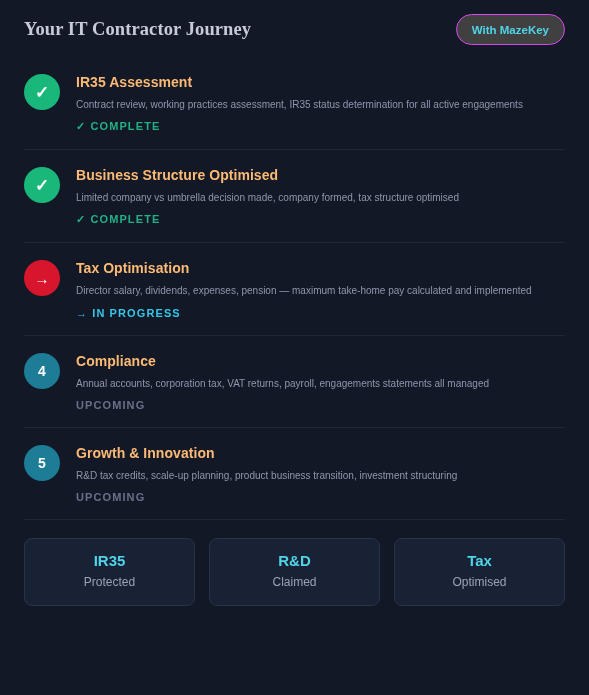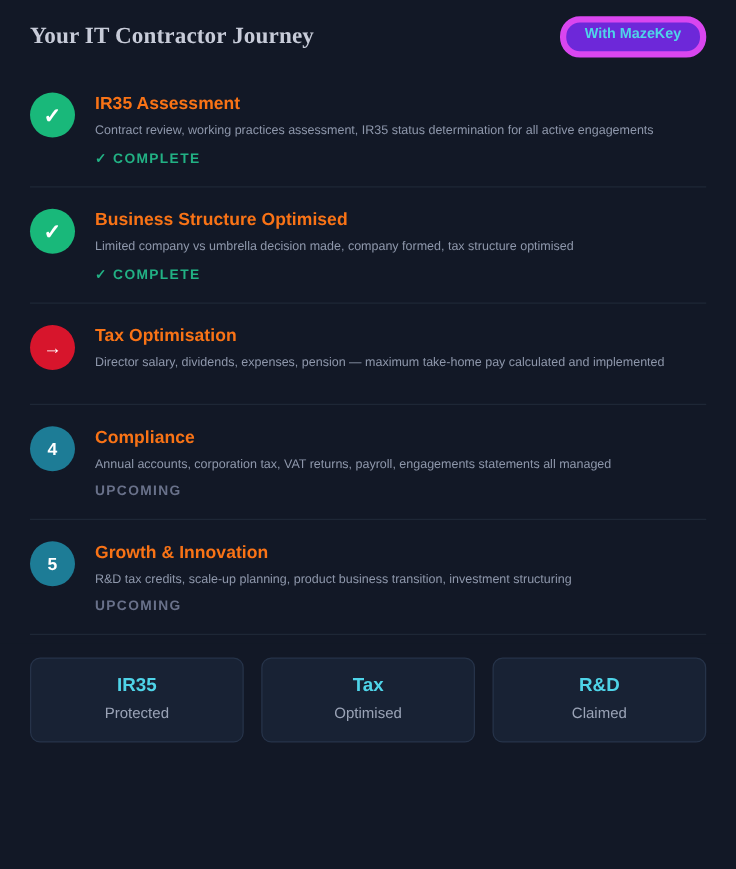--- a/index.html
+++ b/index.html
@@ -35,26 +35,26 @@
   .panel-title {
     font-family: "Liberation Serif", serif;
     font-size: 18.5px;
     font-weight: 700;
     color: #c7cbd8;
     letter-spacing: 0.1px;
     white-space: nowrap;
   }
 
   .brand-pill {
-    border: 5px solid #d946ef;
-    background: #6d28d9;
+    border: 1px solid #d946ef;
+    background: #404040;
     color: #4fd4e8;
     font-size: 11.5px;
     font-weight: 700;
-    padding: 4px 15px 8px 15px;
+    padding: 10px 15px 8px 15px;
     border-radius: 16px;
     white-space: nowrap;
     line-height: 1;
   }
 
   
   .steps {
     flex: 1 1 auto;
     padding: 0 24px;
     display: flex;
@@ -97,21 +97,21 @@
 
   .step-body {
     flex: 1 1 auto;
     min-width: 0;
     padding-top: 1px;
   }
 
   .step-title {
     font-size: 14px;
     font-weight: 700;
-    color: #f97316;
+    color: #fdba74;
     margin-bottom: 7px;
     letter-spacing: 0.05px;
   }
 
   .step-desc {
     font-size: 10px;
     line-height: 1.62;
     color: #8e97ab;
     margin-bottom: 7px;
     max-width: 486px;
@@ -195,20 +195,21 @@
       </div>
     </div>
 
     <div class="step">
       <div class="step-marker progress">
         <span class="marker-glyph">→</span>
       </div>
       <div class="step-body">
         <div class="step-title">Tax Optimisation</div>
         <div class="step-desc">Director salary, dividends, expenses, pension — maximum take-home pay calculated and implemented</div>
+        <div class="step-status progress">→ IN PROGRESS</div>
       </div>
     </div>
 
     <div class="step">
       <div class="step-marker upcoming">
         <span class="marker-glyph">4</span>
       </div>
       <div class="step-body">
         <div class="step-title">Compliance</div>
         <div class="step-desc">Annual accounts, corporation tax, VAT returns, payroll, engagements statements all managed</div>
@@ -231,25 +232,25 @@
 
   <div class="summary-area">
     <div class="summary-cards">
 
       <div class="summary-card">
         <div class="summary-value">IR35</div>
         <div class="summary-label">Protected</div>
       </div>
 
       <div class="summary-card">
+        <div class="summary-value">R&amp;D</div>
+        <div class="summary-label">Claimed</div>
+      </div>
+
+      <div class="summary-card">
         <div class="summary-value">Tax</div>
         <div class="summary-label">Optimised</div>
       </div>
 
-      <div class="summary-card">
-        <div class="summary-value">R&amp;D</div>
-        <div class="summary-label">Claimed</div>
-      </div>
-
     </div>
   </div>
 
 </div>
 
 </body></html>

